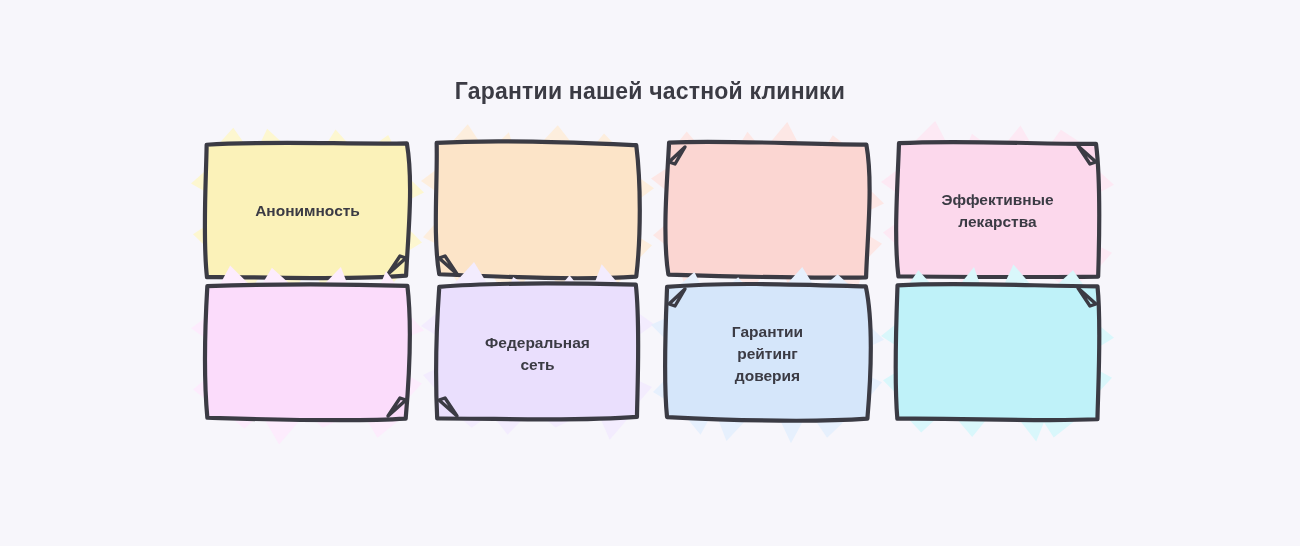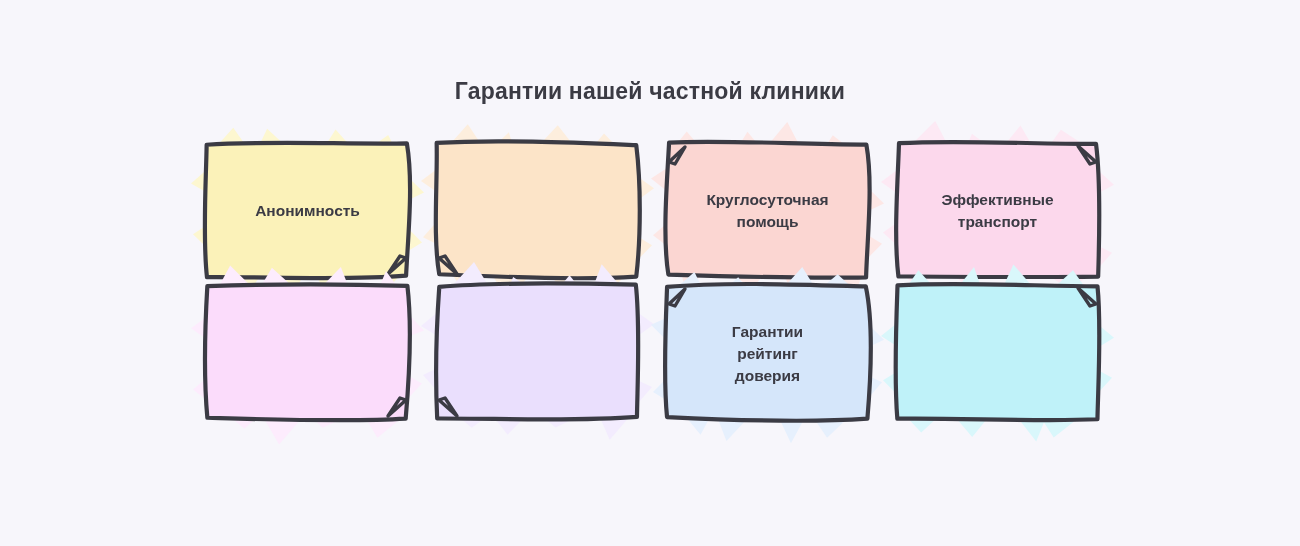--- a/index.html
+++ b/index.html
@@ -149,22 +149,20 @@
             <path d="M 4 79.54045694555855 L -12 93.31650764749968 L 4 105.54045694555855 Z" fill="#fde7e5"></path>
             <path d="M 201 43.8949343321519 L 219 61.47090000480326 L 201 69.8949343321519 Z" fill="#fde7e5"></path>
             <path d="M 201 91.90425041707392 L 217 101.6771551318471 L 201 117.90425041707392 Z" fill="#fde7e5"></path>
             <path d="M 45.1 24.48 L 67.65 6.800000000000001 L 55.35 40.8 Z" fill="#fde7e5"></path>
             <path d="M 127.1 116.96 L 151.7 134.64 L 135.3 100.64 Z" fill="#fde7e5"></path>
           </g>
           <path d="M 4.090324576784042 0.5330410185388246 C 61.5 -2.424196290994587, 143.5 2.936335745936958, 201.37901232911827 2.51436220377218 C 208.21022911867476 40.8, 202.29897939704824 95.19999999999999, 201.07305326952883 135.32608857282503 C 143.5 136.59419512974273, 61.5 134.35796478562406, 3.366746682448138 132.5313279389229 C -2.6357296213391237 95.19999999999999, 1.959968491413747 40.8, 4.090324576784042 0.5330410185388246 Z" fill="#fbd6d2"></path>
           <path d="M 4.090324576784042 0.5330410185388246 C 61.5 -2.424196290994587, 143.5 2.936335745936958, 201.37901232911827 2.51436220377218 C 208.21022911867476 40.8, 202.29897939704824 95.19999999999999, 201.07305326952883 135.32608857282503 C 143.5 136.59419512974273, 61.5 134.35796478562406, 3.366746682448138 132.5313279389229 C -2.6357296213391237 95.19999999999999, 1.959968491413747 40.8, 4.090324576784042 0.5330410185388246 Z" fill="none" stroke="#3b3b44" stroke-width="4.2" stroke-linejoin="round" stroke-linecap="round"></path>
           <path d="M 4 20 L 20 5 L 10 22 Z" fill="none" stroke="#3b3b44" stroke-width="3.4" stroke-linejoin="round" stroke-linecap="round"></path>
         </svg>
-        <div class="card-label">Круглосуточная
-помощь</div>
       </div>
       <div class="card row-a">
         <svg class="card-svg" viewBox="-16 -16 237 168">
           <g>
             <path d="M 13.069454114811379 6 L 40.22749363251933 -20.9062717583256 L 54.277816459245514 6 Z" fill="#fde9f4"></path>
             <path d="M 71.07609284845967 6 L 76.89427027841884 -8.231320143226185 L 96.22600300810154 6 Z" fill="#fde9f4"></path>
             <path d="M 107.02932362082356 6 L 125.47657137324859 -16.382513174779888 L 138.5269359364611 6 Z" fill="#fde9f4"></path>
             <path d="M 152.6521961355029 6 L 165.8780045027379 -12.16420001498409 L 193.93098746390024 6 Z" fill="#fde9f4"></path>
             <path d="M 3.8325793626063387 130 L 21.043009082583012 143.10332025421667 L 48.331530305913475 130 Z" fill="#fde9f4"></path>
             <path d="M 56.93485916076074 130 L 69.81125730778635 143.87024970303173 L 82.80259973225961 130 Z" fill="#fde9f4"></path>
@@ -175,21 +173,21 @@
             <path d="M 201 26.522592407986814 L 219 42.699081213112514 L 201 52.522592407986814 Z" fill="#fde9f4"></path>
             <path d="M 201 102.75811252005049 L 217 110.82473942173063 L 201 128.75811252005047 Z" fill="#fde9f4"></path>
             <path d="M 45.1 24.48 L 67.65 6.800000000000001 L 55.35 40.8 Z" fill="#fde9f4"></path>
             <path d="M 127.1 116.96 L 151.7 134.64 L 135.3 100.64 Z" fill="#fde9f4"></path>
           </g>
           <path d="M 3.9976571892420907 1.2167194667963486 C 61.5 -2.141681640059687, 143.5 2.161975750583224, 201.03855335720436 1.9162687192729209 C 206.0175107545947 40.8, 204.4129535501488 95.19999999999999, 203.15984891604967 134.5294473721733 C 143.5 135.51788397112978, 61.5 134.83585443370976, 3.431497896781366 134.4260709916125 C -1.4079555522257579 95.19999999999999, 2.7298210354383627 40.8, 3.9976571892420907 1.2167194667963486 Z" fill="#fcd8ec"></path>
           <path d="M 3.9976571892420907 1.2167194667963486 C 61.5 -2.141681640059687, 143.5 2.161975750583224, 201.03855335720436 1.9162687192729209 C 206.0175107545947 40.8, 204.4129535501488 95.19999999999999, 203.15984891604967 134.5294473721733 C 143.5 135.51788397112978, 61.5 134.83585443370976, 3.431497896781366 134.4260709916125 C -1.4079555522257579 95.19999999999999, 2.7298210354383627 40.8, 3.9976571892420907 1.2167194667963486 Z" fill="none" stroke="#3b3b44" stroke-width="4.2" stroke-linejoin="round" stroke-linecap="round"></path>
           <path d="M 201 20 L 183 4 L 195 22 Z" fill="none" stroke="#3b3b44" stroke-width="3.4" stroke-linejoin="round" stroke-linecap="round"></path>
         </svg>
         <div class="card-label">Эффективные
-транспорт</div>
+лекарства</div>
       </div>
       <div class="card row-b">
         <svg class="card-svg" viewBox="-16 -16 237 168">
           <g>
             <path d="M 11.955655891593779 6 L 25.156993900440284 -18.400225756086 L 49.822623566375114 6 Z" fill="#fdecfd"></path>
             <path d="M 53.7080908875796 6 L 66.90620326154749 -16.344209612405393 L 91.51044750004075 6 Z" fill="#fdecfd"></path>
             <path d="M 113.69939312927454 6 L 135.84322898936807 -17.042556348984363 L 144.72030541497952 6 Z" fill="#fdecfd"></path>
             <path d="M 173.09244809052325 6 L 180.996260647109 -12.901979895781551 L 194.57814626357867 6 Z" fill="#fdecfd"></path>
             <path d="M 21.740221734624356 130 L 39.359389289689716 144.79866413297714 L 55.89689645904582 130 Z" fill="#fdecfd"></path>
             <path d="M 56.44370431418915 130 L 74.10369356443093 160.58363159252622 L 100.13027957606513 130 Z" fill="#fdecfd"></path>
@@ -222,20 +220,22 @@
             <path d="M 4 83.20262316936162 L -12 90.97130074471526 L 4 109.20262316936162 Z" fill="#f3ecfe"></path>
             <path d="M 201 27.217519713399234 L 219 40.19005581062171 L 201 53.217519713399234 Z" fill="#f3ecfe"></path>
             <path d="M 201 95.60292048375238 L 217 102.92308853320544 L 201 121.60292048375238 Z" fill="#f3ecfe"></path>
             <path d="M 45.1 24.48 L 67.65 6.800000000000001 L 55.35 40.8 Z" fill="#f3ecfe"></path>
             <path d="M 127.1 116.96 L 151.7 134.64 L 135.3 100.64 Z" fill="#f3ecfe"></path>
           </g>
           <path d="M 4.261879401936312 2.928218336281134 C 61.5 -2.231937561344239, 143.5 -0.7008706820633961, 200.83362999919382 0.6433735380414873 C 205.2454024622857 40.8, 202.60737765347585 95.19999999999999, 201.95609329550643 132.84951321507106 C 143.5 137.70585064261104, 61.5 134.2884643436264, 2.1972652961630956 134.48970770530286 C 0.2699129439133685 95.19999999999999, 1.5968205082754139 40.8, 4.261879401936312 2.928218336281134 Z" fill="#eadffd"></path>
           <path d="M 4.261879401936312 2.928218336281134 C 61.5 -2.231937561344239, 143.5 -0.7008706820633961, 200.83362999919382 0.6433735380414873 C 205.2454024622857 40.8, 202.60737765347585 95.19999999999999, 201.95609329550643 132.84951321507106 C 143.5 137.70585064261104, 61.5 134.2884643436264, 2.1972652961630956 134.48970770530286 C 0.2699129439133685 95.19999999999999, 1.5968205082754139 40.8, 4.261879401936312 2.928218336281134 Z" fill="none" stroke="#3b3b44" stroke-width="4.2" stroke-linejoin="round" stroke-linecap="round"></path>
           <path d="M 4 116 L 22 132 L 10 114 Z" fill="none" stroke="#3b3b44" stroke-width="3.4" stroke-linejoin="round" stroke-linecap="round"></path>
         </svg>
+        <div class="card-label">Федеральная
+сеть</div>
       </div>
       <div class="card row-b">
         <svg class="card-svg" viewBox="-16 -16 237 168">
           <g>
             <path d="M 9.058092732564546 6 L 29.378384192765225 -11.880708648270229 L 38.232370930258185 6 Z" fill="#e6f0fd"></path>
             <path d="M 59.153025621870256 6 L 73.17313414847013 -6.859677732310956 L 82.64109764448767 6 Z" fill="#e6f0fd"></path>
             <path d="M 116.62896407245717 6 L 137.2802633772808 -16.875661085916363 L 151.4734746429167 6 Z" fill="#e6f0fd"></path>
             <path d="M 154.28722357448896 6 L 172.61671303170624 -9.844550231631729 L 189.52622979654006 6 Z" fill="#e6f0fd"></path>
             <path d="M 18.469157943793107 130 L 35.55996866690111 150.75606688343214 L 46.67561055580154 130 Z" fill="#e6f0fd"></path>
             <path d="M 51.05193969642764 130 L 61.447270096240885 157.0237759841075 L 86.60410429191447 130 Z" fill="#e6f0fd"></path>

